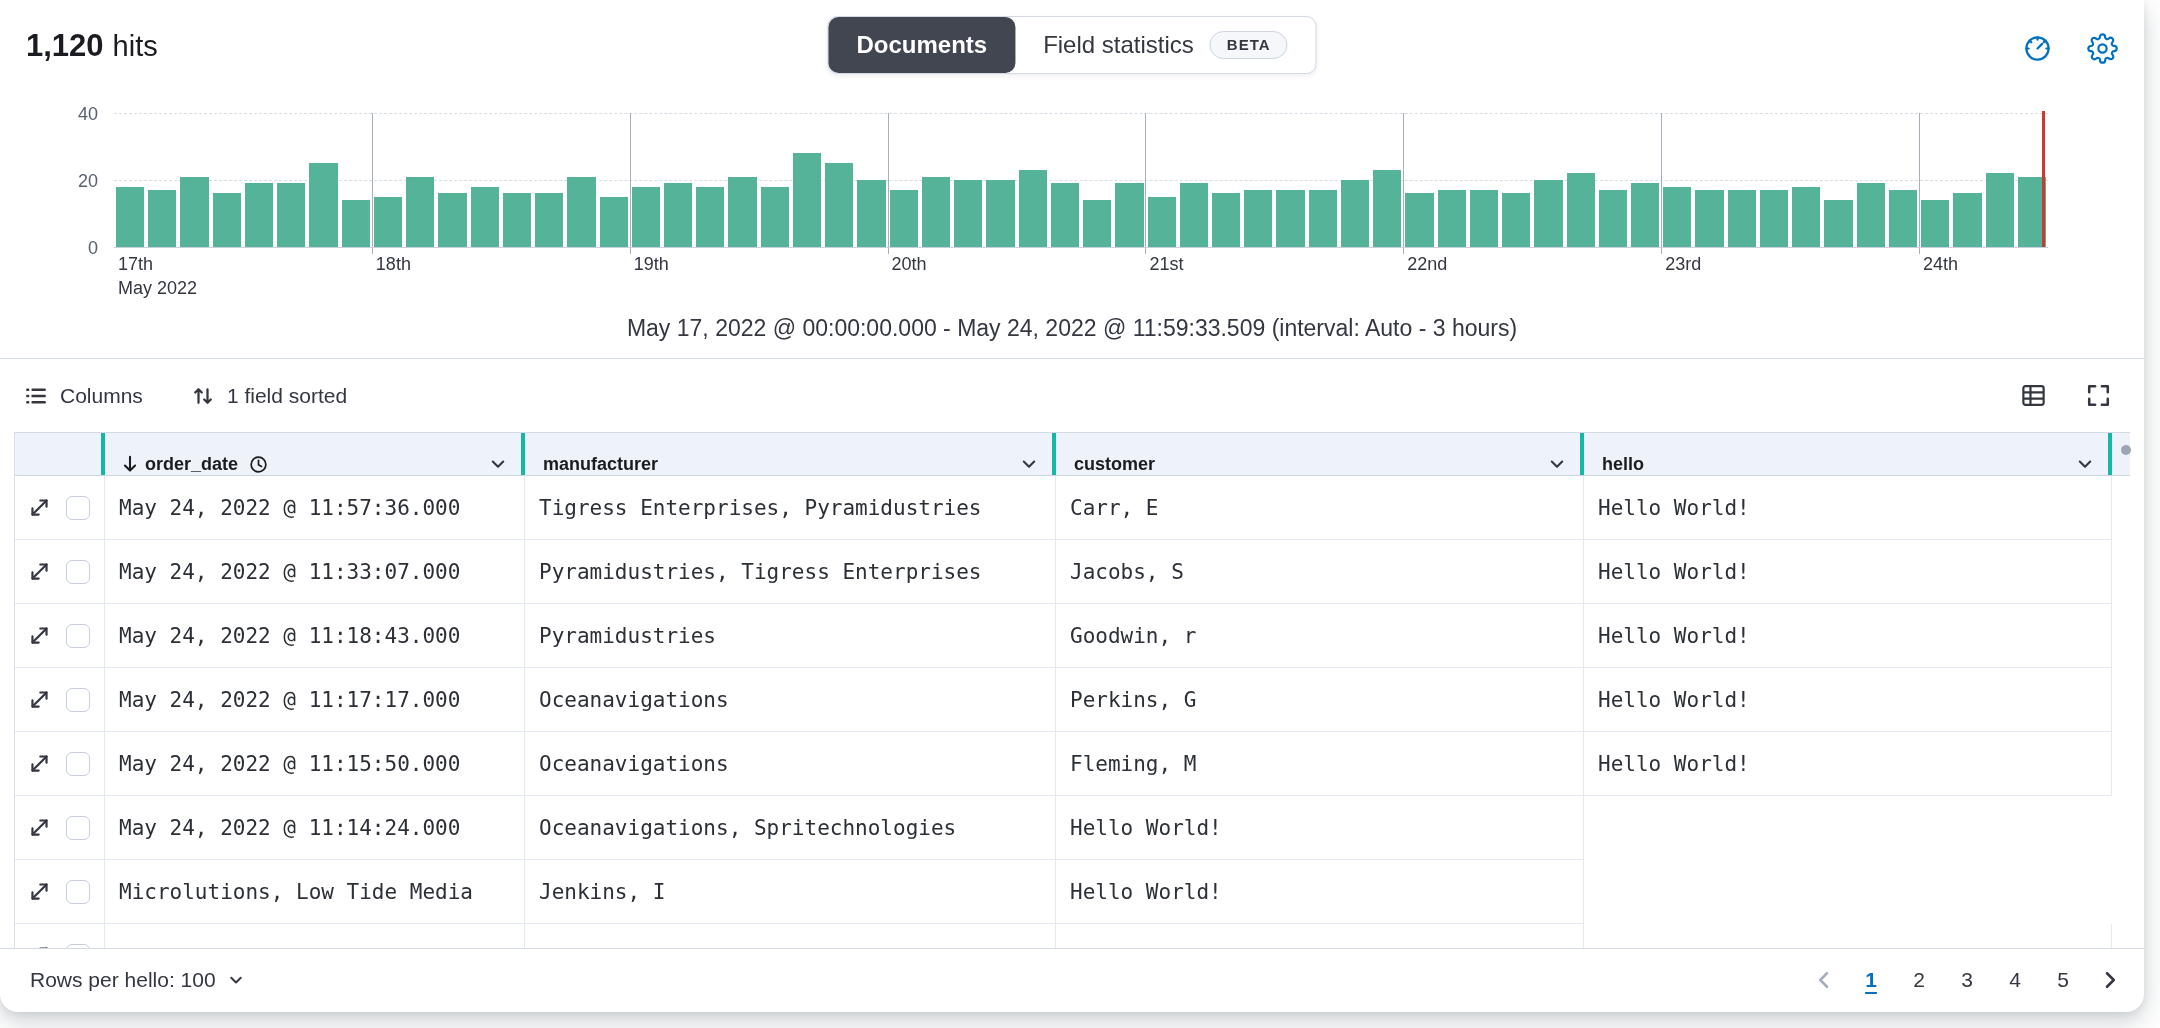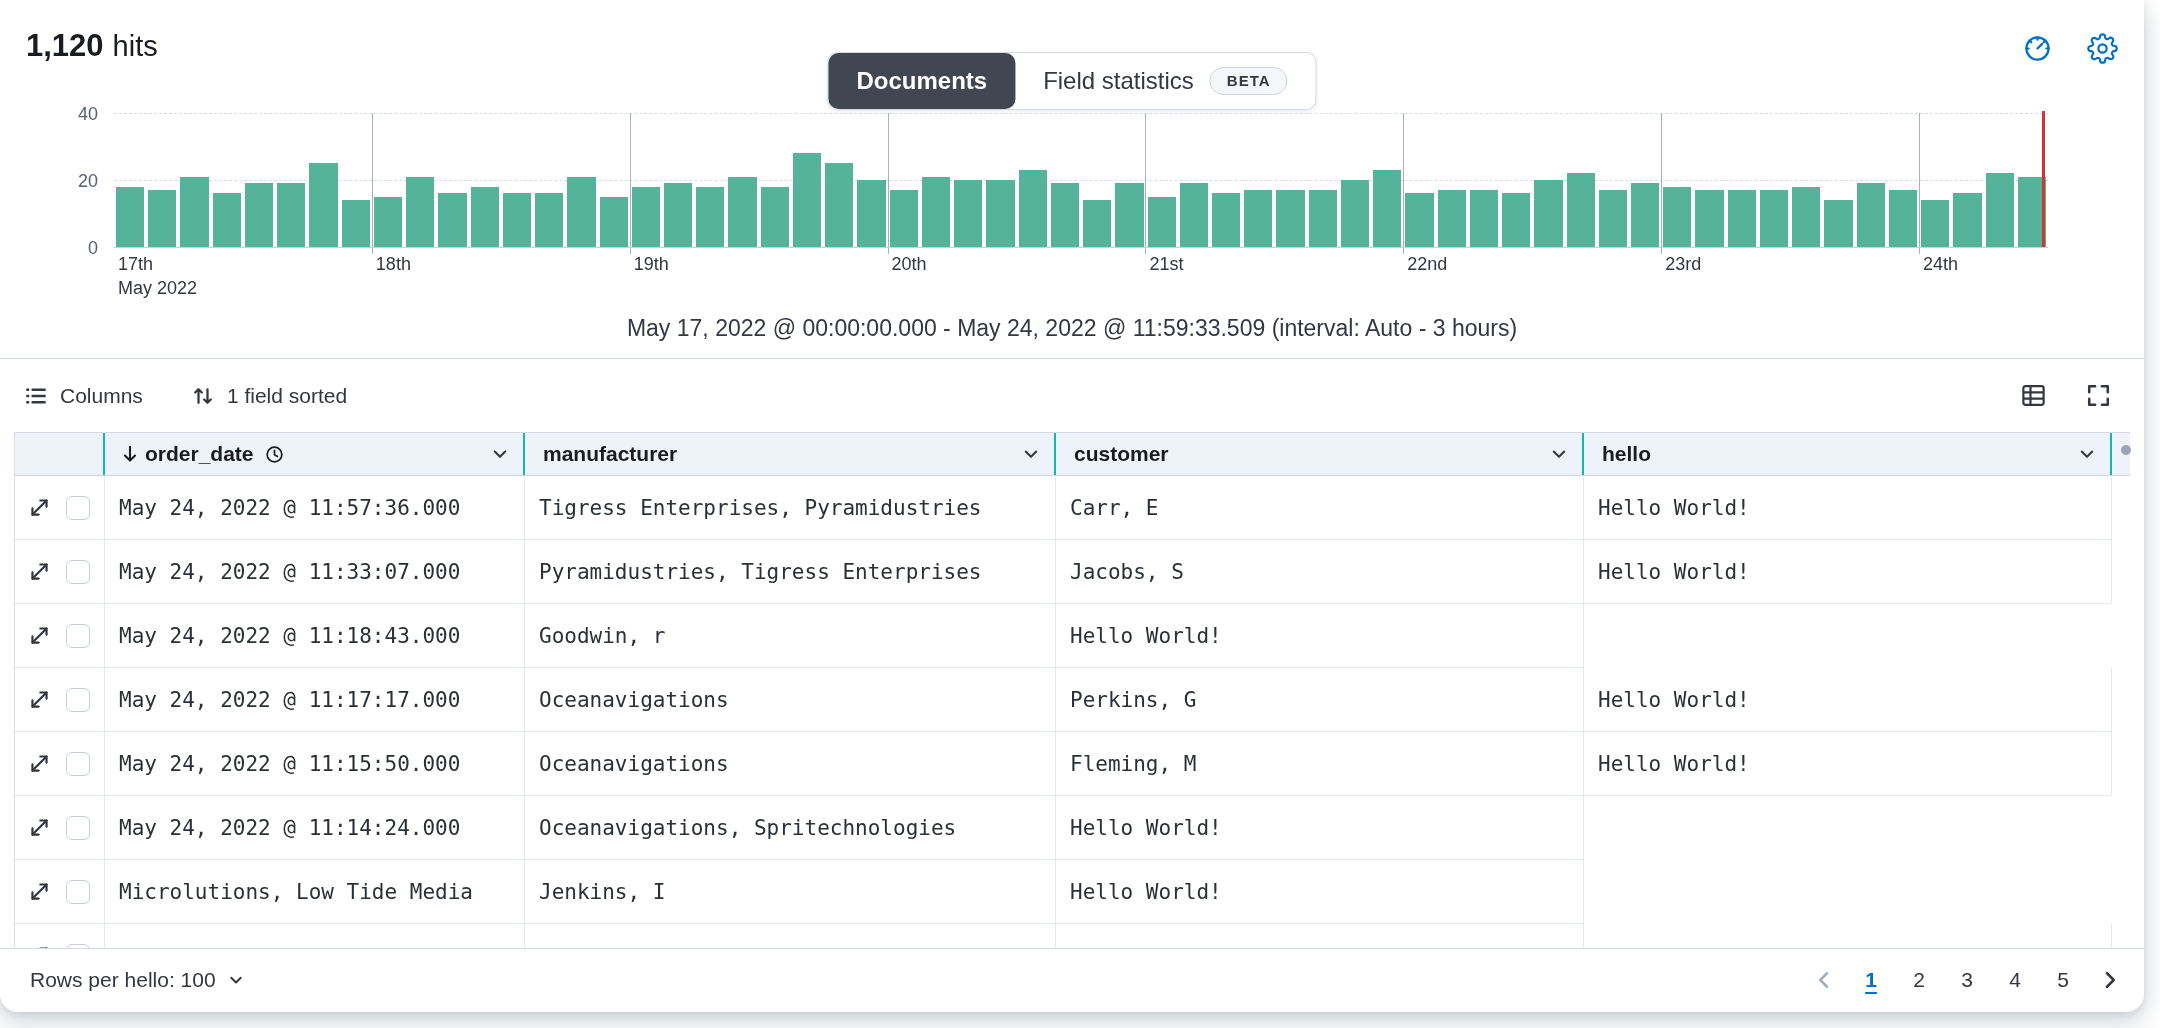--- a/index.html
+++ b/index.html
@@ -21,21 +21,20 @@
   
   .topbar { position:relative; height:96px; display:flex; align-items:center; }
   .hits { position:absolute; left:26px; top:28px; white-space:nowrap; }
   .hits-num { font-size:31px; font-weight:700; color:#1a1c21; }
   .hits-label { font-size:29px; font-weight:400; color:#1a1c21; margin-left:9px; }
   .tab-group {
     position:absolute; left:50%; top:16px; transform:translateX(-50%);
     display:flex; align-items:stretch; height:58px;
     background:#fff; border:1px solid #d3dae6; border-radius:10px;
     box-shadow:0 2px 5px rgba(0,0,0,.07);
-    margin-top:36px;
   }
   .tab {
     display:flex; align-items:center; gap:16px; border:none; background:transparent;
     font-size:24px; color:#343741; padding:0 28px; border-radius:10px; white-space:nowrap;
   }
   .tab-selected { background:var(--tab-selected,#414651); color:#fff; font-weight:600; }
   .beta-badge {
     display:inline-block; border:1px solid #cdd4e0; background:#f5f7fb; color:#343741;
     font-size:15px; font-weight:700; letter-spacing:1px;
     padding:4px 16px; border-radius:999px; line-height:1.2;
@@ -71,21 +70,21 @@
   }
   .toolbar-btn { display:flex; align-items:center; gap:12px; background:none; border:none; font-size:21px; color:#343741; padding:0; }
   .toolbar-right { margin-left:auto; display:flex; align-items:center; gap:38px; padding-right:8px; }
 
   
   .table { position:relative; margin:0 14px; border-left:1px solid #d9dfe9; }
   .thead {
     display:grid; grid-template-columns:90px 420px 531px 528px 528px;
     background:#eef2f9; border-top:1px solid #d3dae6; border-bottom:1px solid #ccd4e1; height:44px;
   }
-  .th { display:flex; align-items:center; padding:0 12px 0 14px; border-right:2px solid #14b8a6; font-size:21px; font-weight:700; color:#1a1c21; overflow:hidden; white-space:nowrap; }
+  .th { display:flex; align-items:flex-end; padding:0 12px 0 14px; border-right:4px solid #14b8a6; font-size:18px; font-weight:700; color:#1a1c21; overflow:hidden; white-space:nowrap; }
   .th-label { margin:0 10px 0 4px; }
   .hicon { display:inline-flex; align-items:center; }
   .th .chev { margin-left:auto; }
   .tbody { height:472px; overflow:hidden; }
   .tr { display:grid; grid-template-columns:90px 420px 531px 528px 528px; height:64px; }
   .td { display:flex; align-items:center; border-right:1px solid #e3e8f1; border-bottom:1px solid #e3e8f1; padding:0 14px; overflow:hidden; }
   .td.data { font-family:"DejaVu Sans Mono","Liberation Mono",monospace; font-size:21px; color:#2b2f36; white-space:nowrap; }
   .td.control { gap:13px; padding:0 8px 0 11px; }
   .expand-btn { width:27px; height:27px; background:none; border:none; padding:0; display:flex; align-items:center; justify-content:center; }
   .checkbox { width:24px; height:24px; border:1.5px solid #c7cede; border-radius:6px; background:#fff; flex:0 0 auto; }
@@ -359,20 +358,21 @@
       <button class="expand-btn">
         <svg viewBox="0 0 16 16" width="25" height="25" fill="none" stroke="#343741" stroke-width="1.4" stroke-linecap="round" stroke-linejoin="round">
                 <path d="M3.5 12.5l9-9"></path>
                 <path d="M8.5 3.5h4v4"></path>
                 <path d="M7.5 12.5h-4v-4"></path>
               </svg>
       </button>
       <span class="checkbox"></span>
     </div>
     <div class="td data">May 24, 2022 @ 11:18:43.000</div>
+    <div class="td data">Pyramidustries</div>
     <div class="td data">Goodwin, r</div>
     <div class="td data">Hello World!</div>
   </div>
 
   <div class="tr">
     <div class="td control">
       <button class="expand-btn">
         <svg viewBox="0 0 16 16" width="25" height="25" fill="none" stroke="#343741" stroke-width="1.4" stroke-linecap="round" stroke-linejoin="round">
                 <path d="M3.5 12.5l9-9"></path>
                 <path d="M8.5 3.5h4v4"></path>

